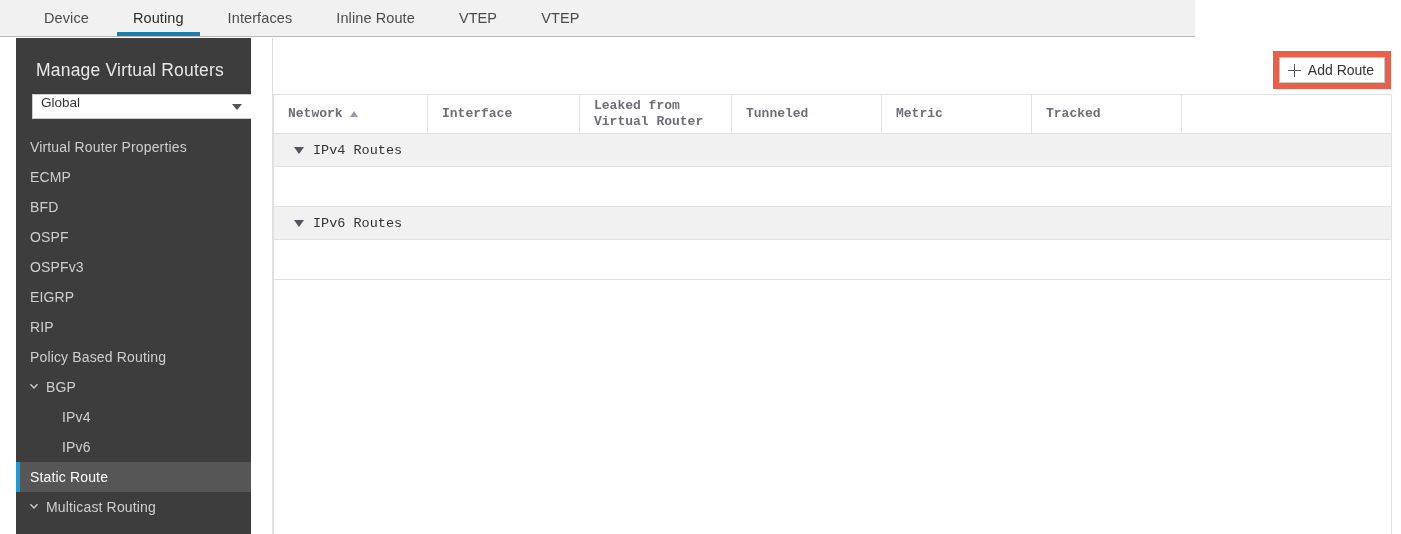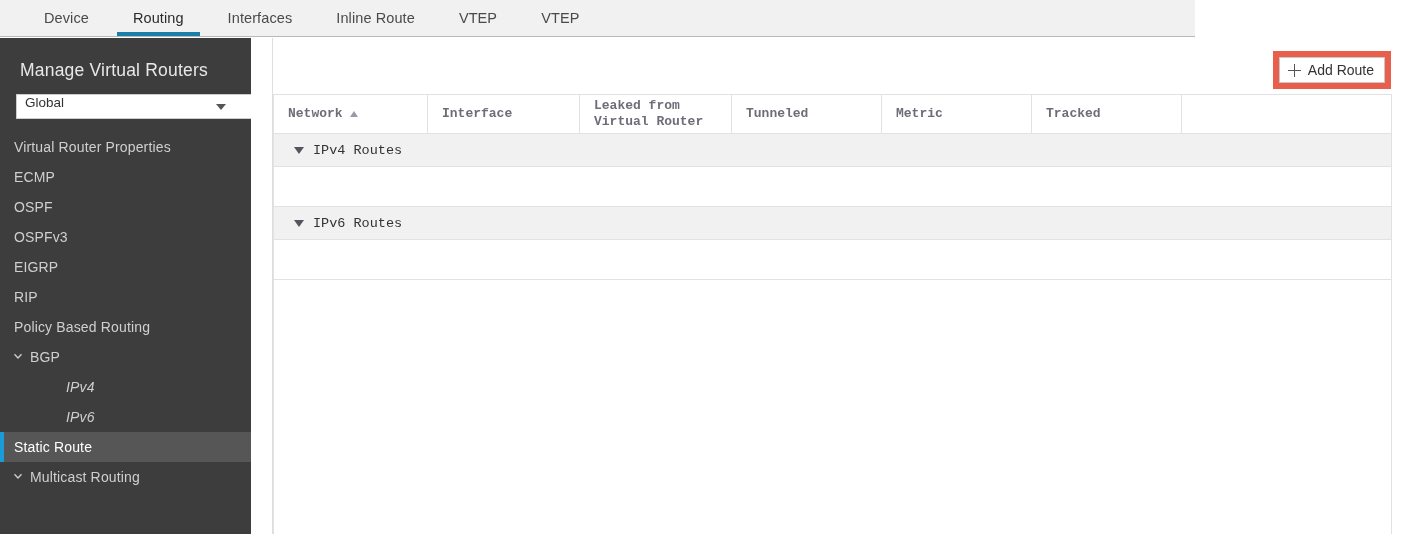--- a/index.html
+++ b/index.html
@@ -46,21 +46,21 @@
     content: "";
     position: absolute;
     left: 6px; right: 6px; bottom: 0;
     height: 4px;
     background: #1b7faa;
   }
 
   
   .sidebar {
     position: absolute;
-    left: 0; top: 38px;
+    left: 16px; top: 38px;
     width: 251px; height: 496px;
     background: #3d3d3d;
     overflow: hidden;
   }
   .sidebar-title {
     color: #e8e8e8;
     font-size: 17.5px;
     font-weight: 400;
     padding: 22px 0 0 20px;
     letter-spacing: .2px;
@@ -96,21 +96,21 @@
     position: relative;
     height: 30px;
     display: flex;
     align-items: center;
     color: #cfcfcf;
     font-size: 14px;
     padding-left: 14px;
     cursor: pointer;
     letter-spacing: .15px;
   }
-  .nav-item.indent { padding-left: 66px; font-style: italic; }
+  .nav-item.indent { padding-left: 46px; }
   .nav-item.group { padding-left: 12px; }
   .nav-item.group .chev {
     display: inline-block;
     width: 16px;
     margin-right: 2px;
     position: relative;
     top: -1px;
   }
   .nav-item.group .chev svg { display: block; }
   .nav-item.selected {
@@ -286,20 +286,23 @@
     </div>
 
     <div class="nav" id="sidebar-nav">
         <div class="nav-item">
           <span>Virtual Router Properties</span>
         </div>
         <div class="nav-item">
           <span>ECMP</span>
         </div>
         <div class="nav-item">
+          <span>BFD</span>
+        </div>
+        <div class="nav-item">
           <span>OSPF</span>
         </div>
         <div class="nav-item">
           <span>OSPFv3</span>
         </div>
         <div class="nav-item">
           <span>EIGRP</span>
         </div>
         <div class="nav-item">
           <span>RIP</span>

